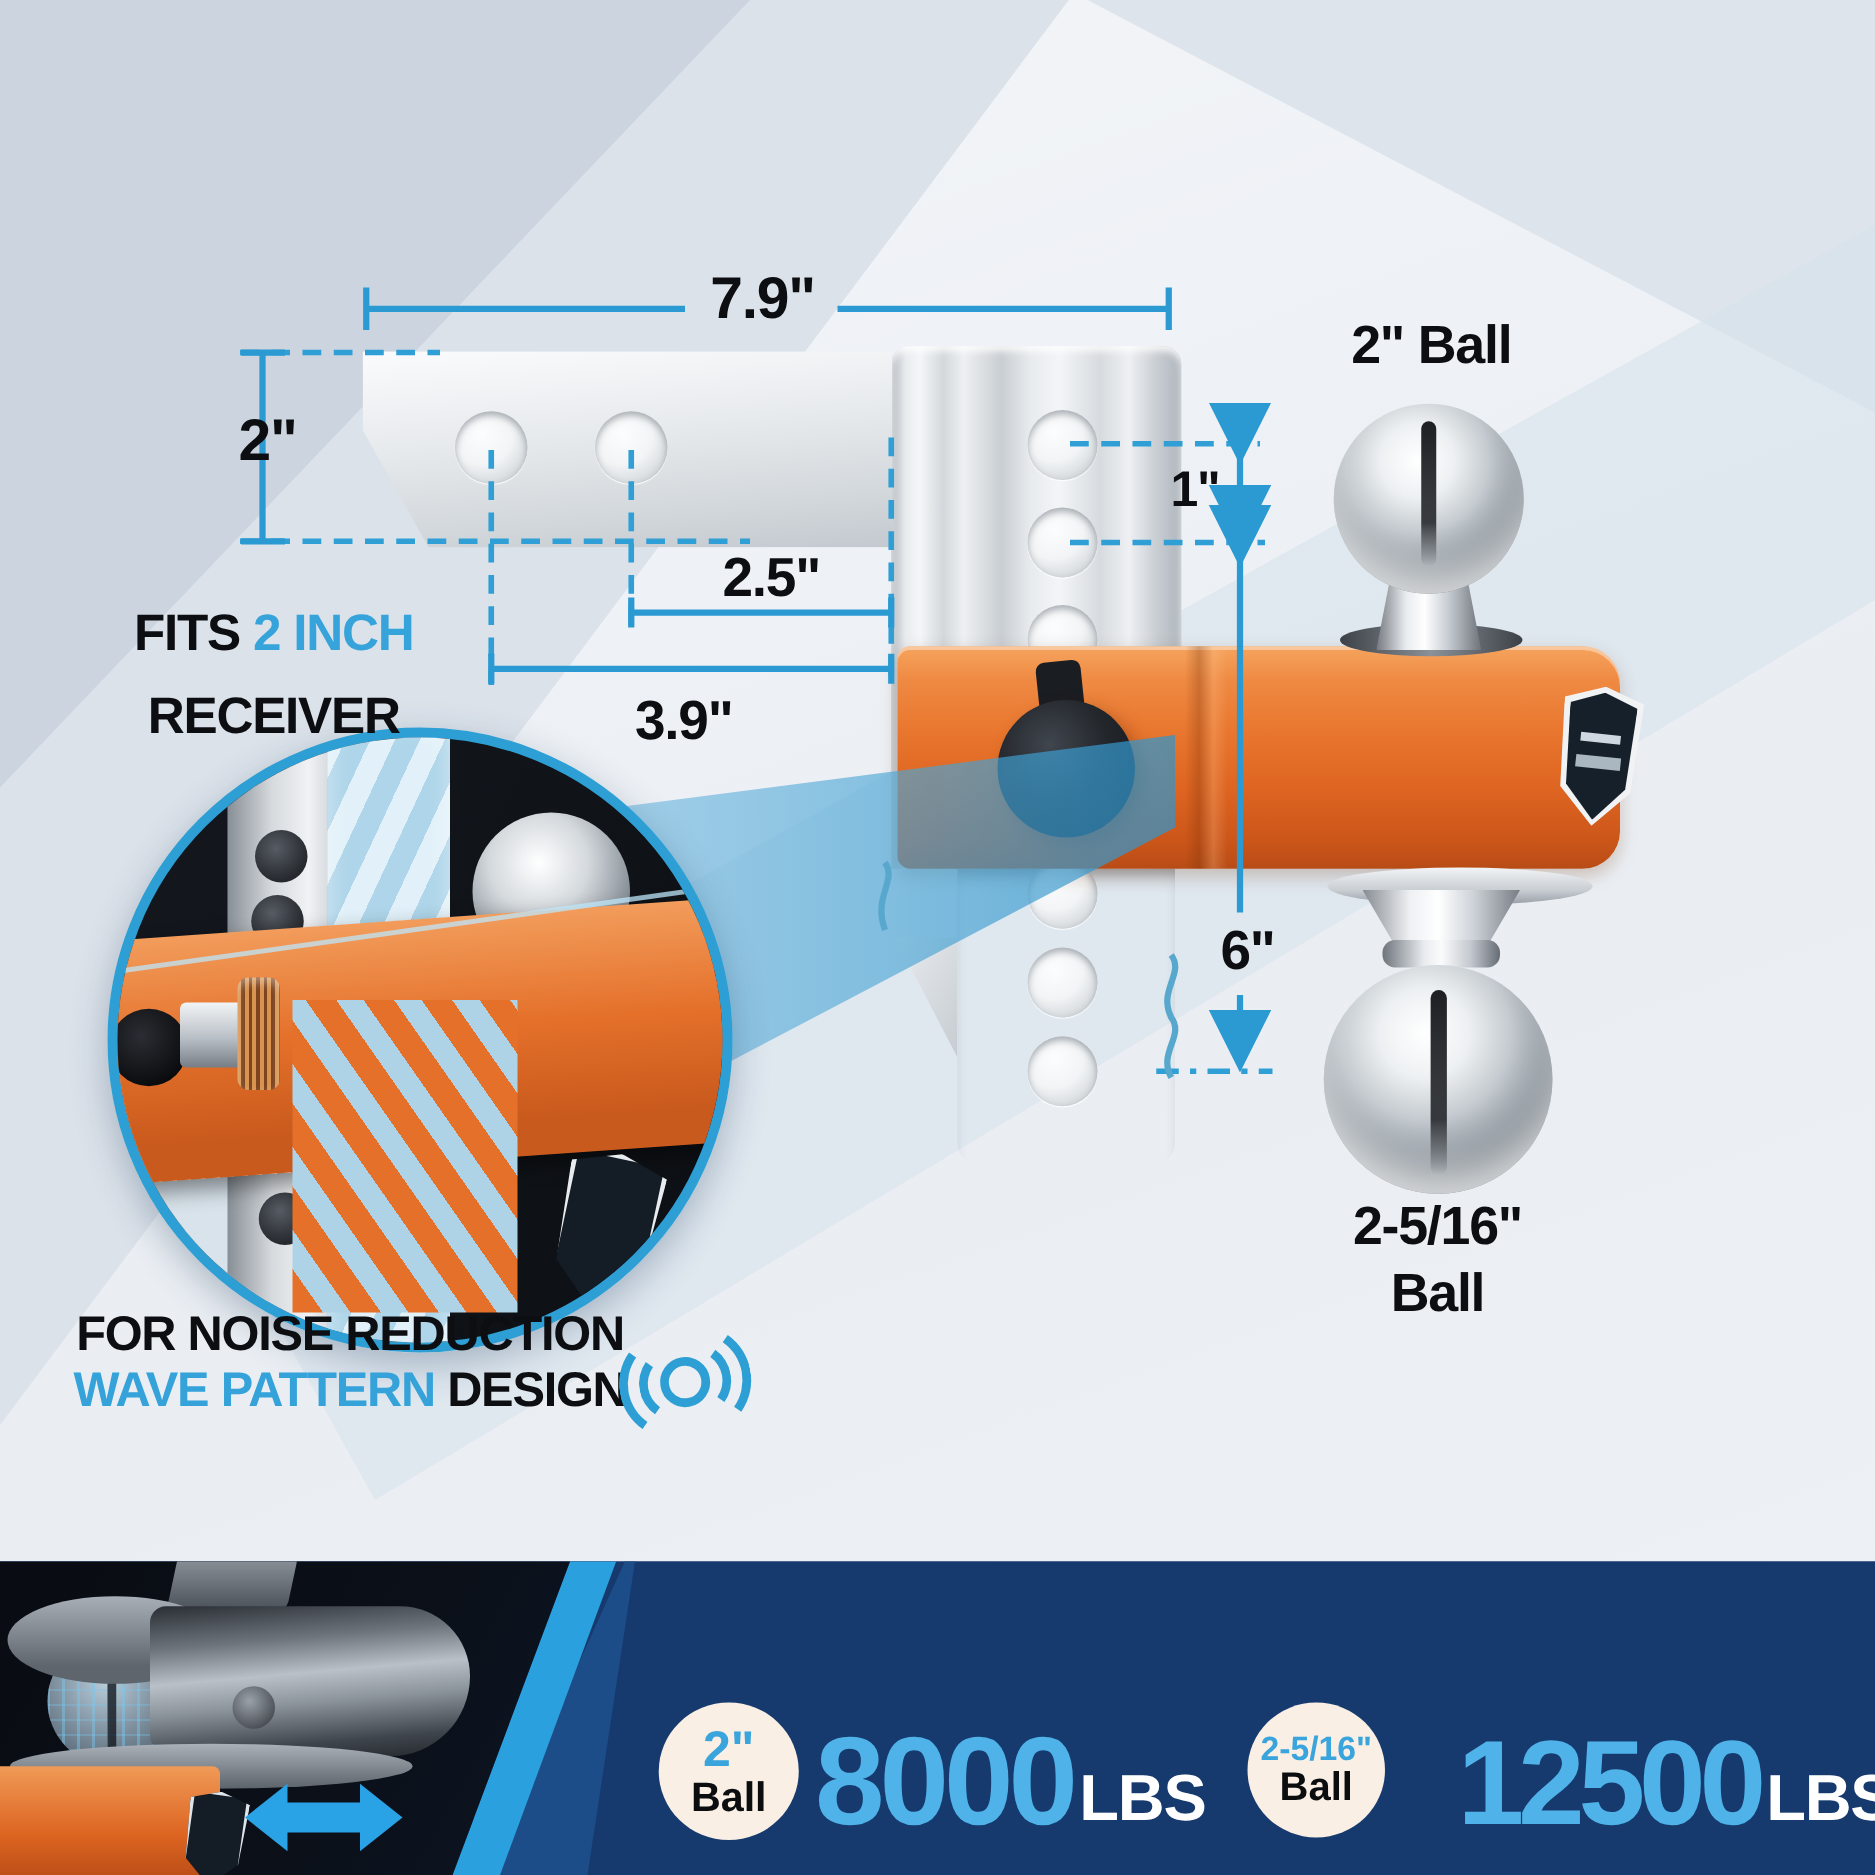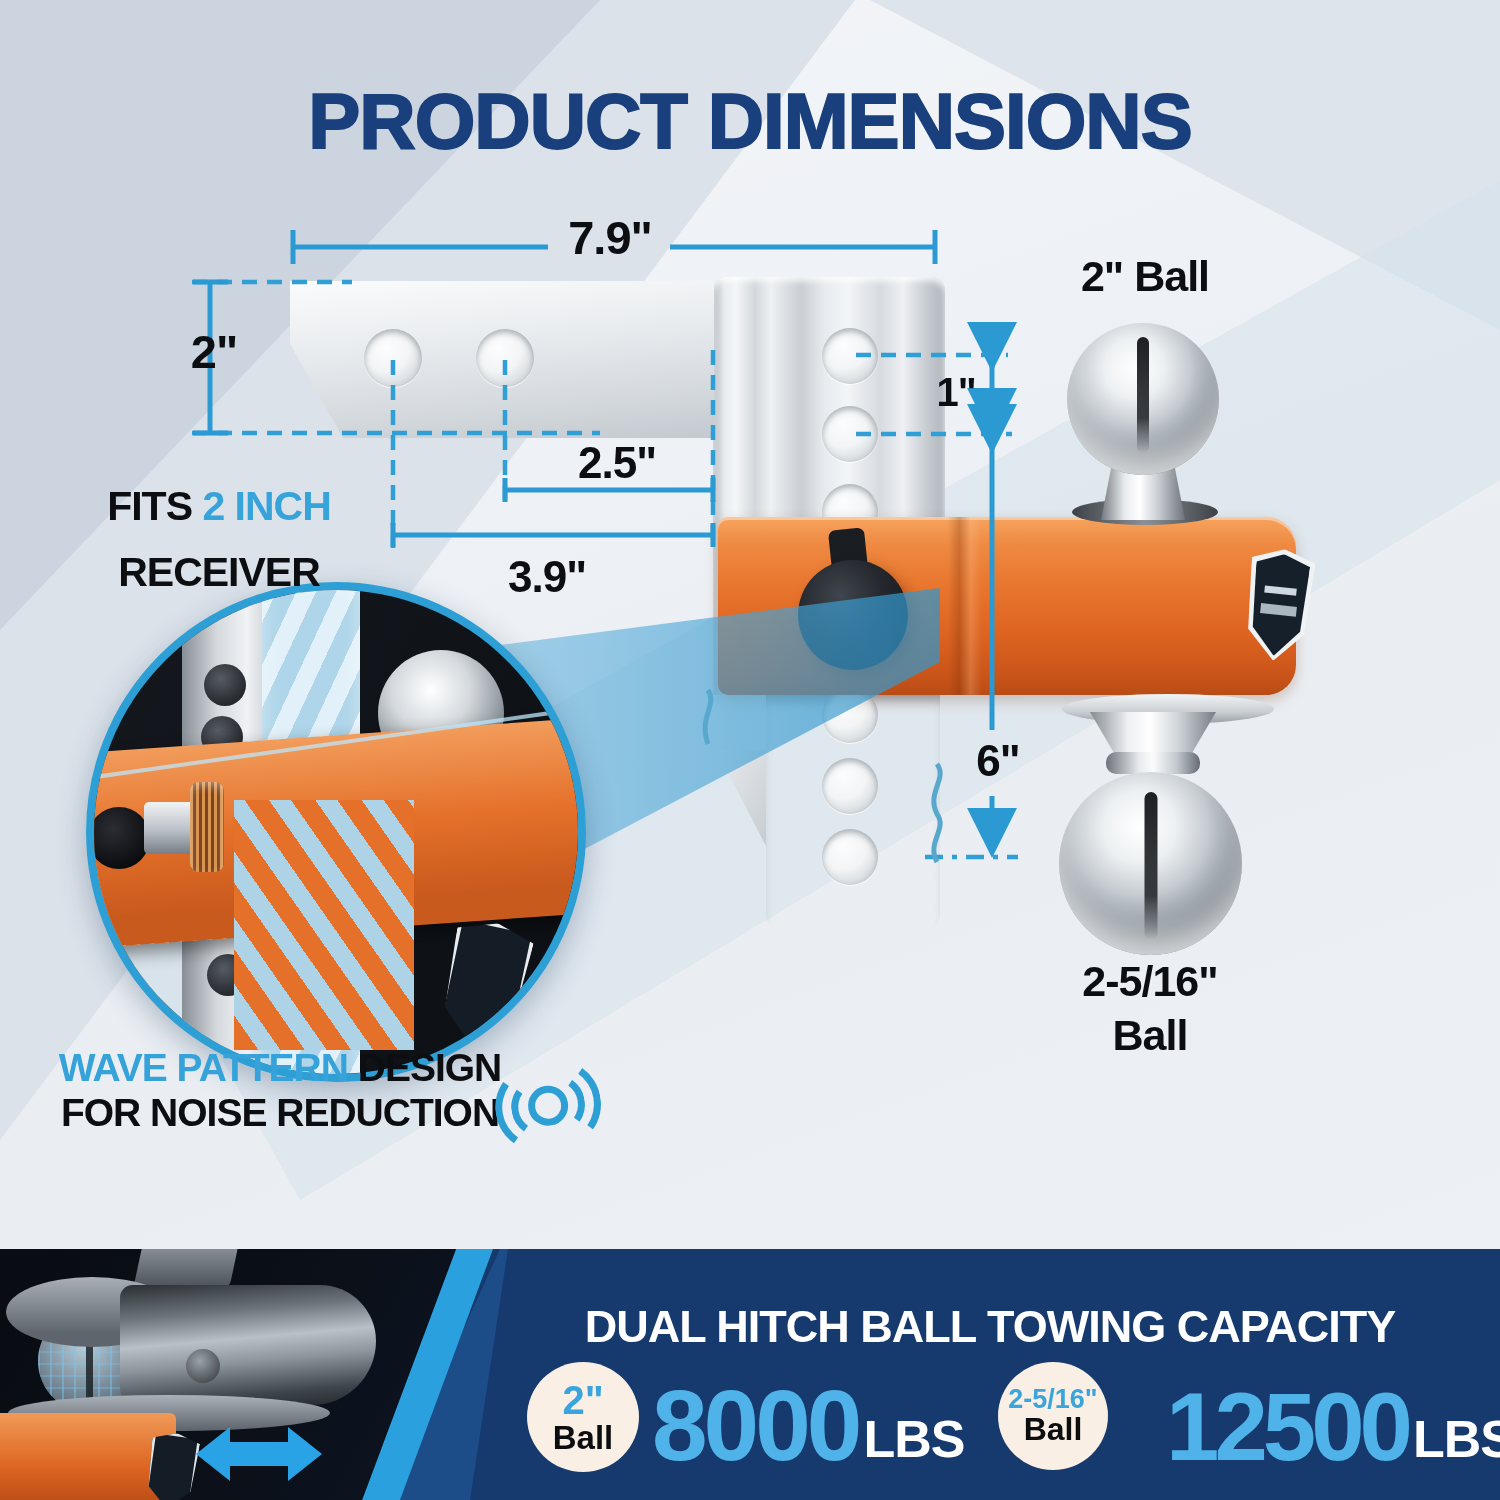--- a/index.html
+++ b/index.html
@@ -49,21 +49,20 @@
 </head>
 <body>
 
 <div id="canvas">
 
   <div class="facet" style="clip-path:polygon(0 0,57% 0,0 76%);background:#dbe2ea;"></div>
   <div class="facet" style="clip-path:polygon(0 0,40% 0,0 42%);background:#cbd4df;"></div>
   <div class="facet" style="clip-path:polygon(58% 0,100% 0,100% 22%);background:#dde4ec;"></div>
   <div class="facet" style="clip-path:polygon(100% 12%,100% 32%,20% 80%,10% 62%);background:rgba(214,225,235,.55);"></div>
 
-  <div class="title">PRODUCT DIMENSIONS</div>
 
   <div class="abs" style="left:713px;top:277px;width:232px;height:418px;z-index:2;border-radius:14px 14px 0 0;
        background:linear-gradient(90deg,#b4bac1 0%,#e9ecef 5%,#f4f6f8 10%,#d3d8dc 18%,#eef0f2 25%,#c9ced3 38%,#e8ebee 48%,#f3f5f7 58%,#d7dbdf 72%,#eef0f3 82%,#c7ccd1 92%,#aeb5bc 100%);
        box-shadow:inset 0 4px 6px rgba(255,255,255,.8);"></div>
 
   <div class="abs" style="left:766px;top:695px;width:174px;height:237px;z-index:2;border-radius:0 0 18px 18px;
        background:linear-gradient(90deg,#c3c9cf 0%,#eef0f2 12%,#d5dade 26%,#ecef F1 38%,#f3f5f7 50%,#d9dde1 68%,#edeff2 82%,#b9bfc6 100%);
        box-shadow:inset 0 10px 12px -6px rgba(70,80,90,.45);"></div>
 
   <div class="abs" style="left:716px;top:750px;width:50px;height:96px;z-index:2;
@@ -213,22 +212,22 @@
     <div class="abs" style="left:50px;top:212px;width:52px;height:52px;border-radius:5px;
          background:linear-gradient(180deg,#f2f4f6,#b9bfc6 55%,#777d84);"></div>
     <div class="abs" style="left:96px;top:192px;width:34px;height:90px;border-radius:9px;
          background:repeating-linear-gradient(90deg,#d8934f 0 3px,#7d441f 3px 6px);box-shadow:inset 0 4px 8px rgba(255,255,255,.4);"></div>
     <div class="abs" style="left:352px;top:332px;width:70px;height:118px;transform:rotate(12deg);
          clip-path:polygon(50% 0,100% 10%,94% 74%,50% 100%,6% 74%,0 10%);background:#141c26;border:4px solid #e8ecef;"></div>
     <div class="abs" style="left:-20px;top:150px;width:540px;height:4px;background:rgba(190,230,250,.75);transform:rotate(-8deg);"></div>
   </div>
 
   <div class="wavetext">
+    <div>FOR NOISE REDUCTION</div>
     <div><span class="hl">WAVE PATTERN</span><span> DESIGN</span></div>
-    <div>FOR NOISE REDUCTION</div>
   </div>
   <div class="abs" style="left:496px;top:1056px;width:88px;height:88px;z-index:7;transform:rotate(-10deg);">
     <div class="abs" style="left:31px;top:31px;width:26px;height:26px;border:7px solid #2e9fd4;border-radius:50%;"></div>
     <div class="arcI" style="left:14px;top:21px;width:46px;height:46px;border-left-color:#2e9fd4;"></div>
     <div class="arcI" style="left:-2px;top:7px;width:74px;height:74px;border-left-color:#2e9fd4;"></div>
     <div class="arcI" style="left:28px;top:21px;width:46px;height:46px;border-right-color:#2e9fd4;"></div>
     <div class="arcI" style="left:16px;top:7px;width:74px;height:74px;border-right-color:#2e9fd4;"></div>
   </div>
 
   <div class="abs" style="left:0;top:1249px;width:1500px;height:251px;background:#163a6e;z-index:3;">
@@ -264,22 +263,20 @@
       <div class="abs" style="left:148px;top:184px;width:42px;height:70px;transform:rotate(8deg);
            clip-path:polygon(50% 0,100% 10%,94% 74%,50% 100%,6% 74%,0 10%);background:#141c26;border:3px solid #dfe4e8;"></div>
 
       <div class="abs" style="left:196px;top:178px;width:126px;height:54px;">
         <div class="abs" style="left:0;top:0;width:0;height:0;border-top:27px solid transparent;border-bottom:27px solid transparent;border-right:34px solid #2aa3e6;"></div>
         <div class="abs" style="right:0;top:0;width:0;height:0;border-top:27px solid transparent;border-bottom:27px solid transparent;border-left:34px solid #2aa3e6;"></div>
         <div class="abs" style="left:30px;right:30px;top:15px;height:24px;background:#2aa3e6;"></div>
       </div>
     </div>
 
-    <div class="abs" style="left:520px;top:52px;width:940px;text-align:center;
-         color:#ffffff;font-weight:bold;font-size:45px;letter-spacing:-1px;">DUAL HITCH BALL TOWING CAPACITY</div>
 
     <div class="bottom-badge" style="left:527px;top:113px;width:112px;height:110px;">
       <div class="bb-size" style="font-size:40px;">2"</div>
       <div class="bb-ball" style="font-size:33px;">Ball</div>
     </div>
     <div class="cap-row" style="left:652px;top:120px;height:100px;">
       <span class="cap-value" style="font-size:100px;">8000</span>
       <span class="cap-unit">LBS</span>
     </div>
 

